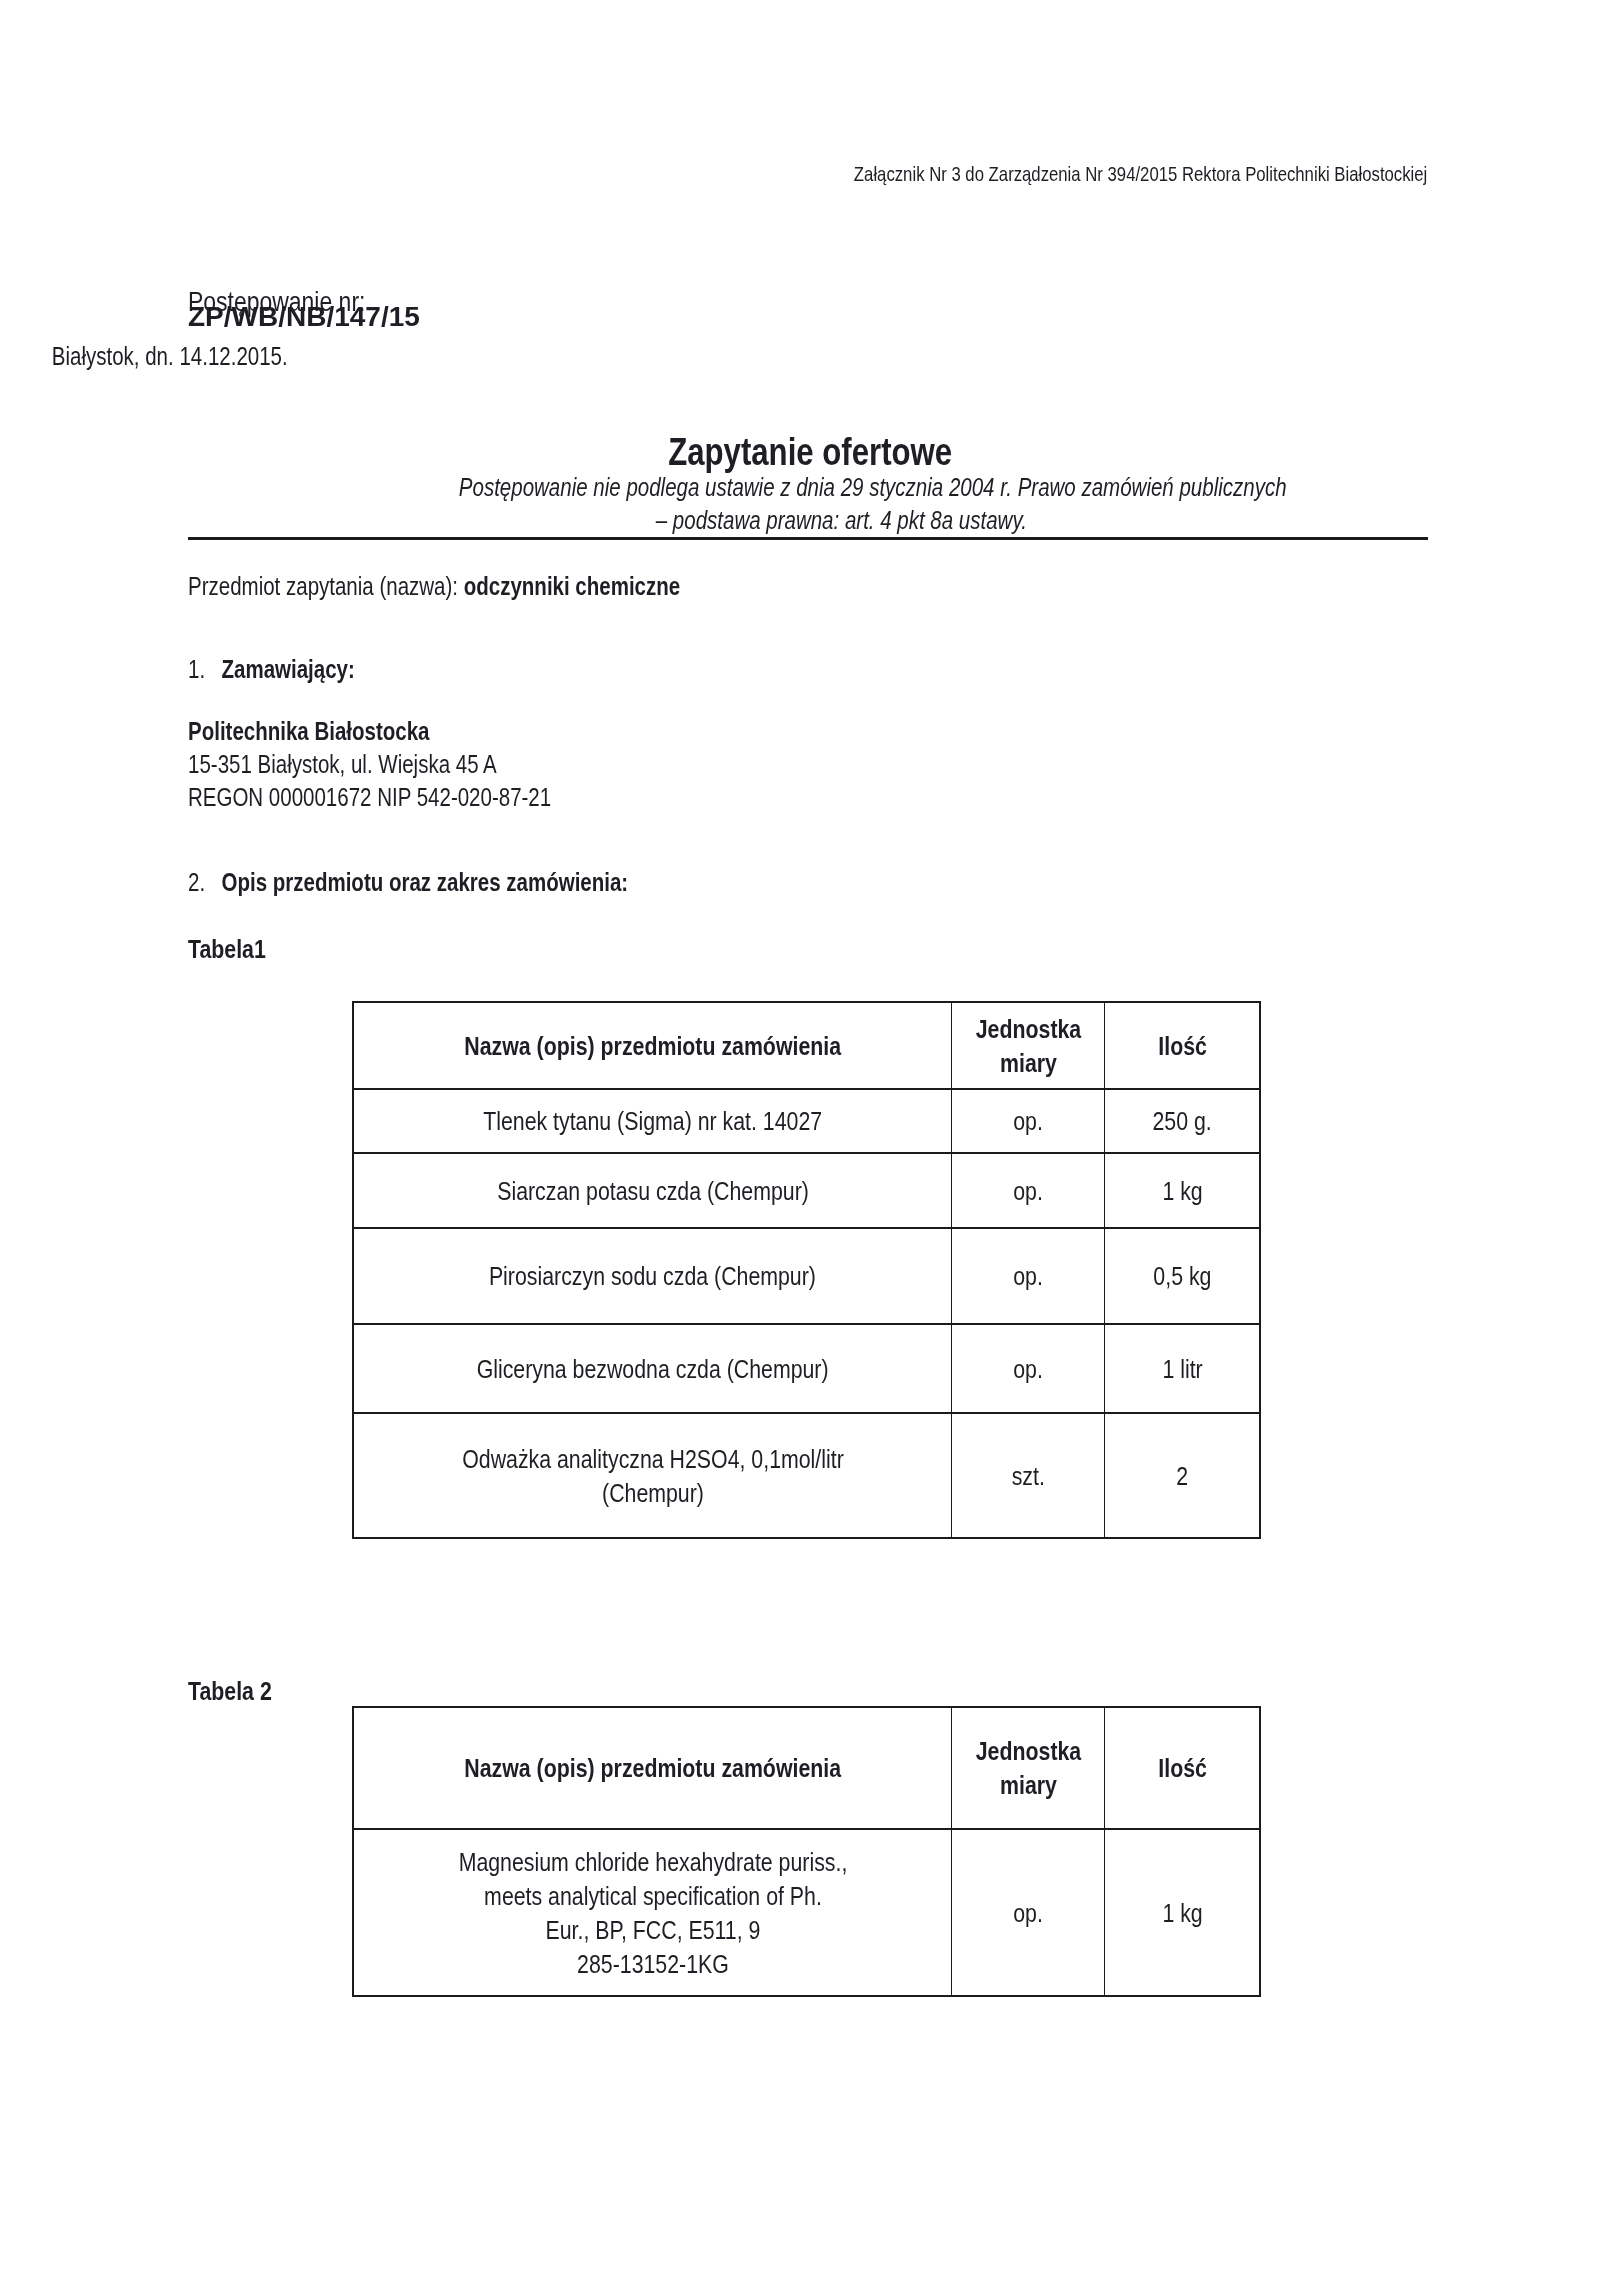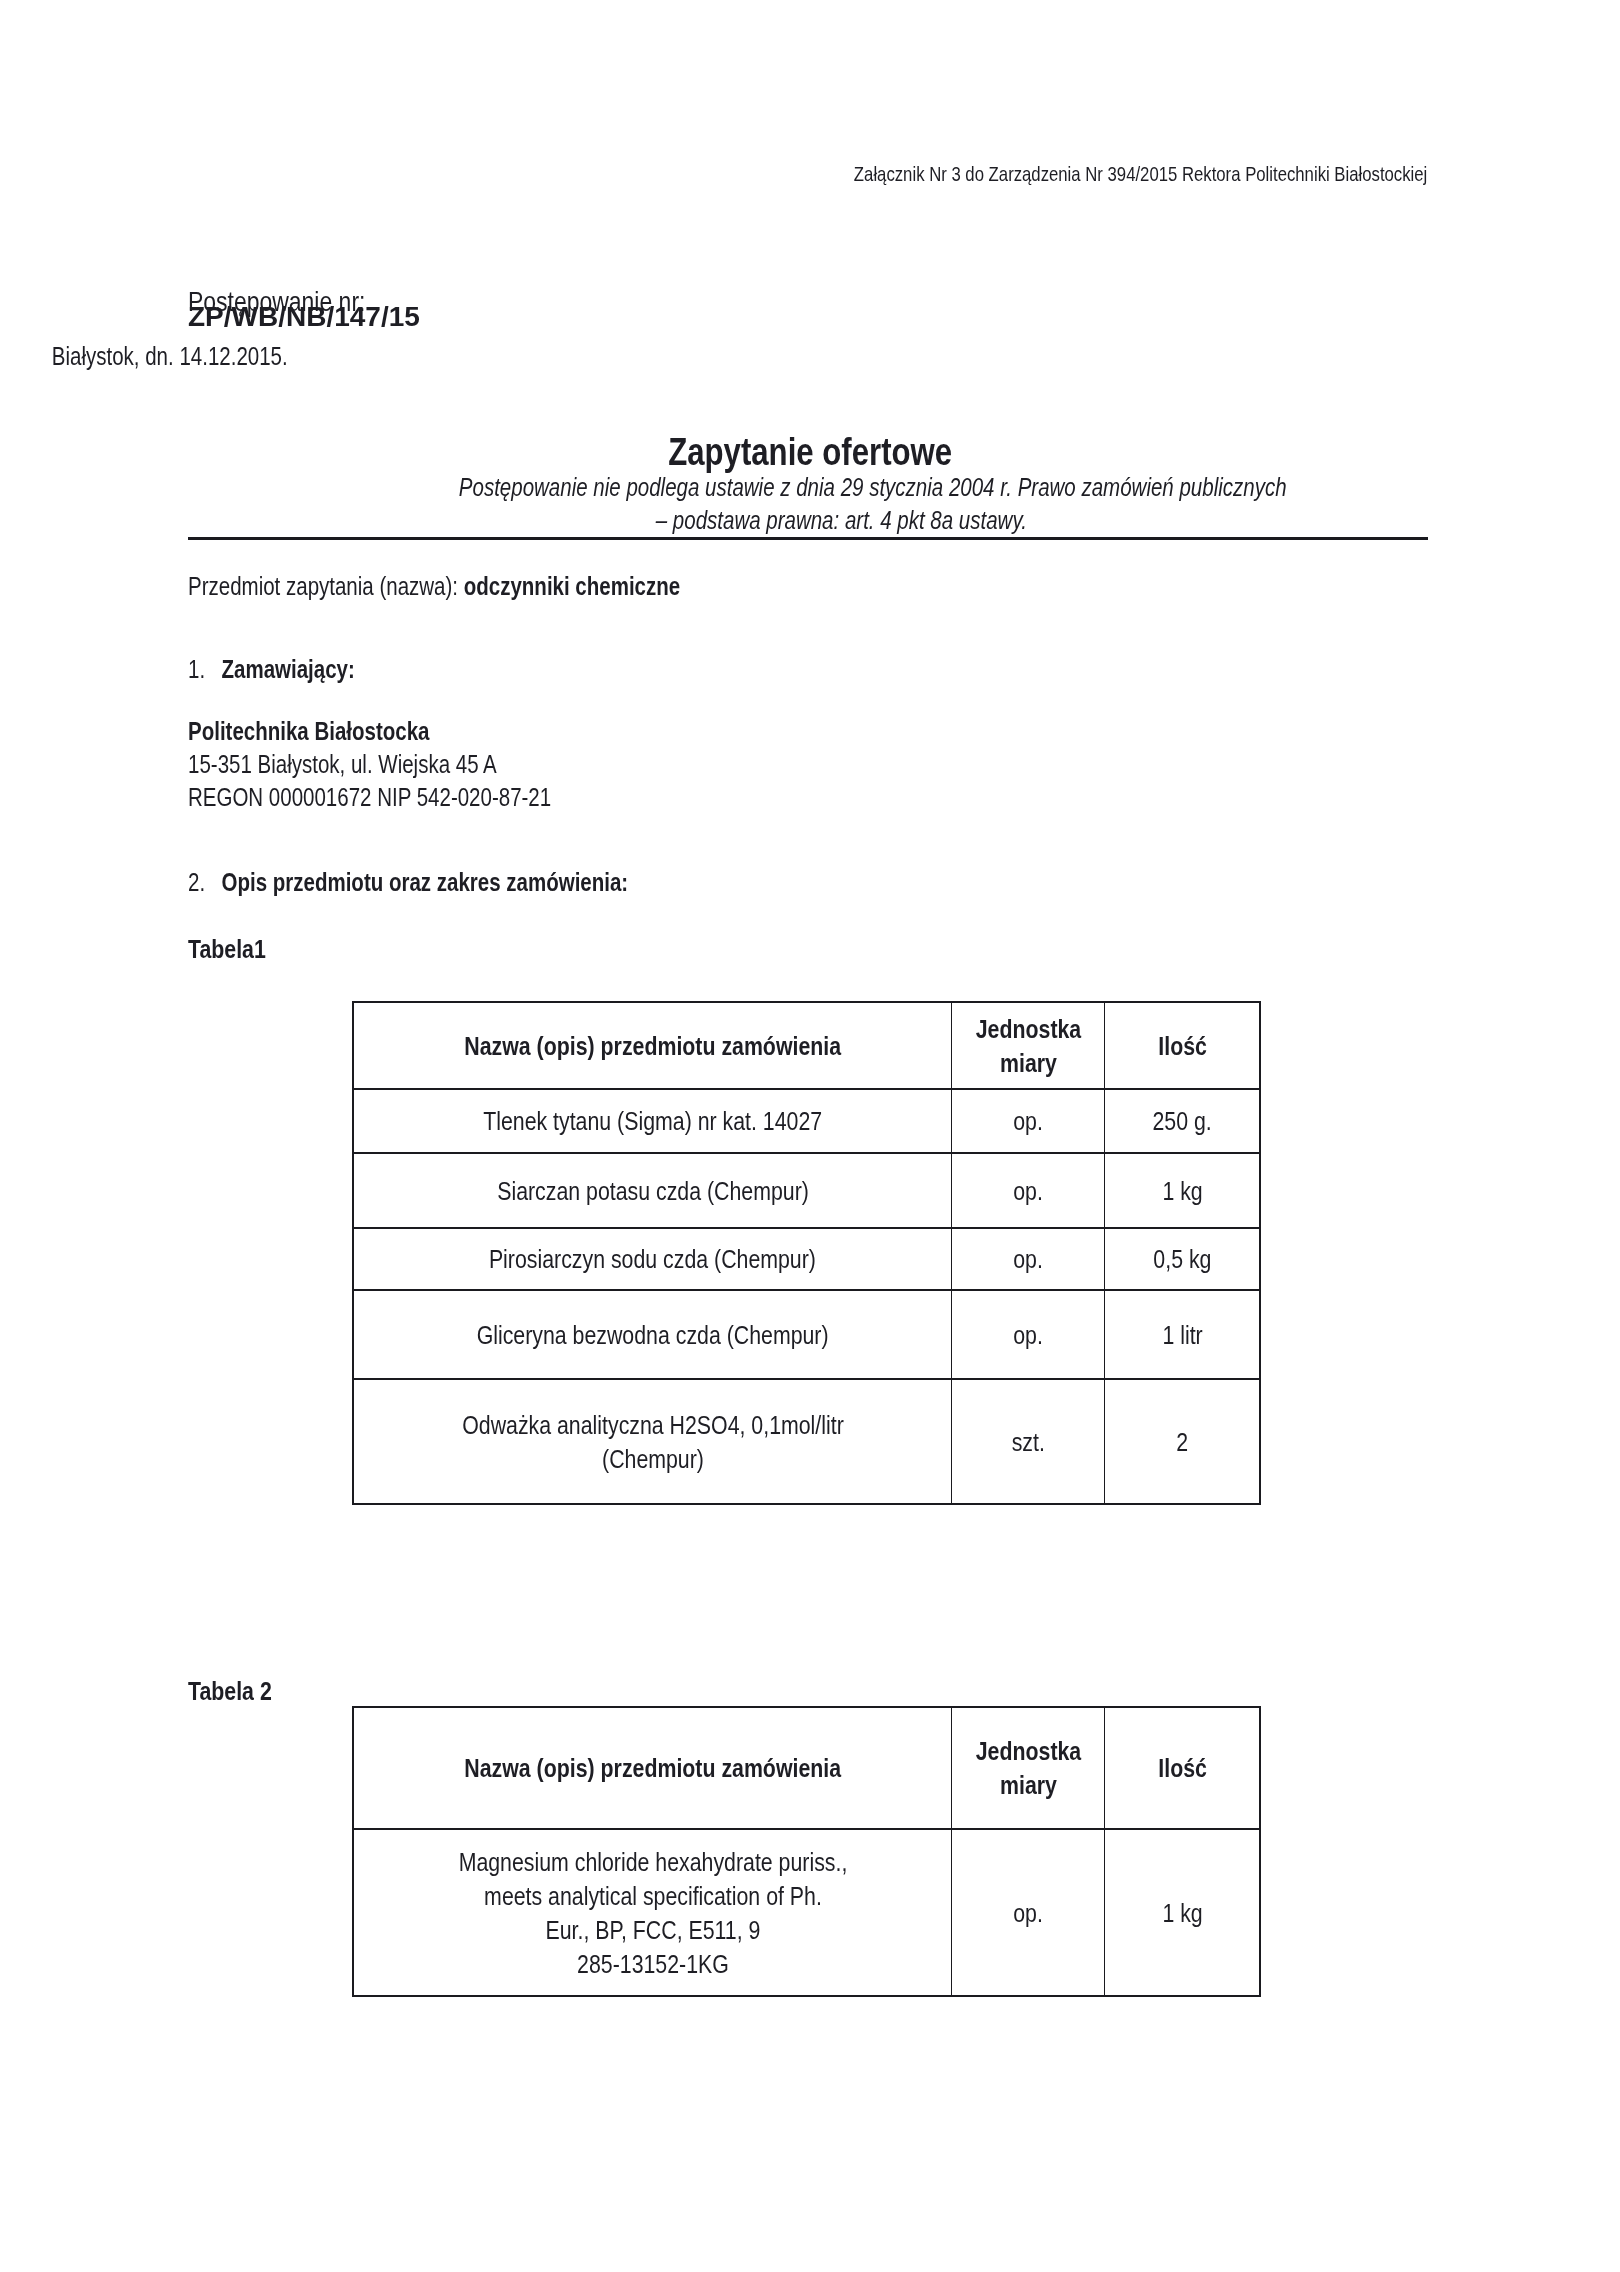--- a/index.html
+++ b/index.html
@@ -131,21 +131,21 @@
   <tr style="height:64px">
     <td><span class="cond-c">Tlenek tytanu (Sigma) nr kat. 14027</span></td>
     <td><span class="cond-c">op.</span></td>
     <td><span class="cond-c">250 g.</span></td>
   </tr>
   <tr style="height:75px">
     <td><span class="cond-c">Siarczan potasu czda (Chempur)</span></td>
     <td><span class="cond-c">op.</span></td>
     <td><span class="cond-c">1 kg</span></td>
   </tr>
-  <tr style="height:62px">
+  <tr style="height:96px">
     <td><span class="cond-c">Pirosiarczyn sodu czda (Chempur)</span></td>
     <td><span class="cond-c">op.</span></td>
     <td><span class="cond-c">0,5 kg</span></td>
   </tr>
   <tr style="height:89px">
     <td><span class="cond-c">Gliceryna bezwodna czda (Chempur)</span></td>
     <td><span class="cond-c">op.</span></td>
     <td><span class="cond-c">1 litr</span></td>
   </tr>
   <tr style="height:125px">

